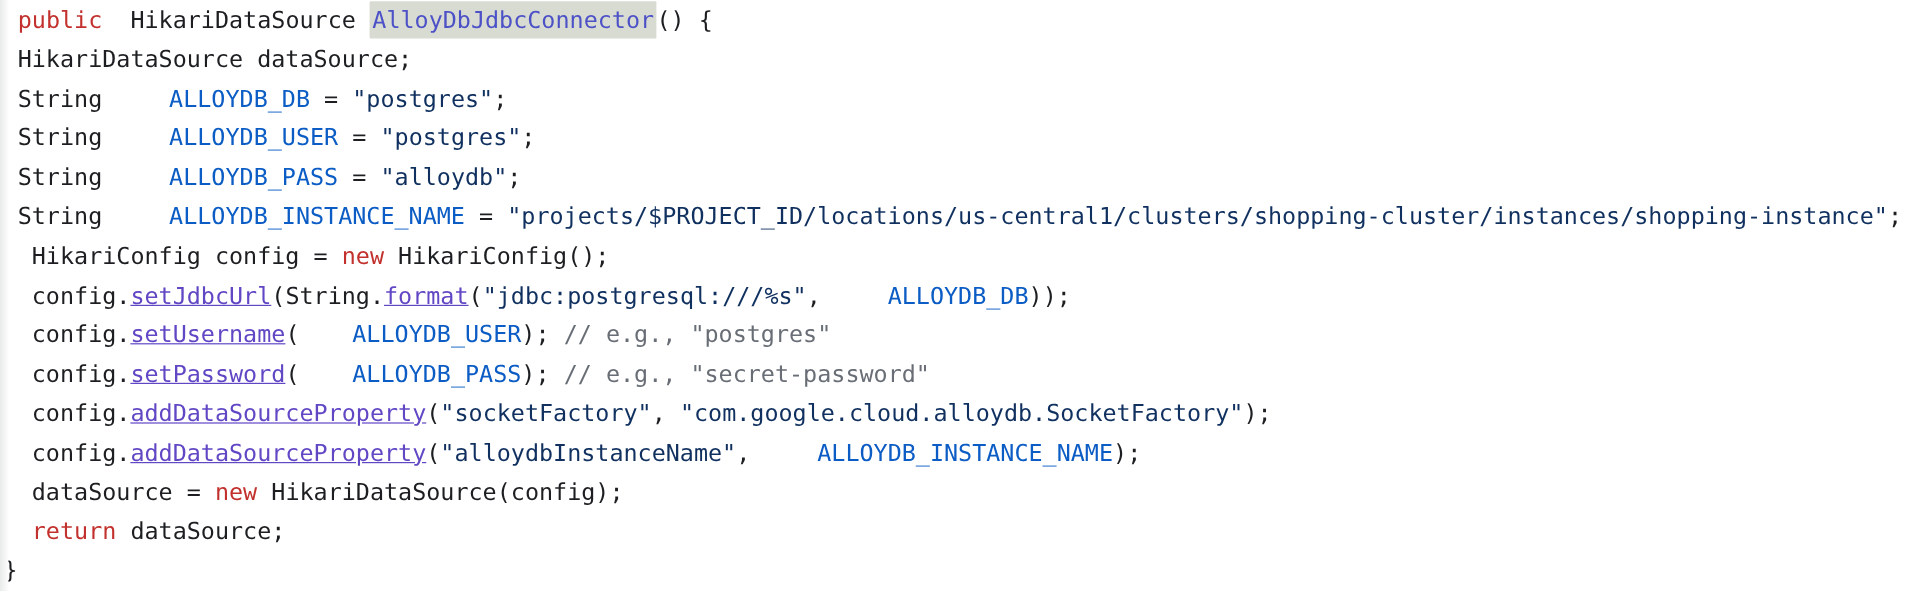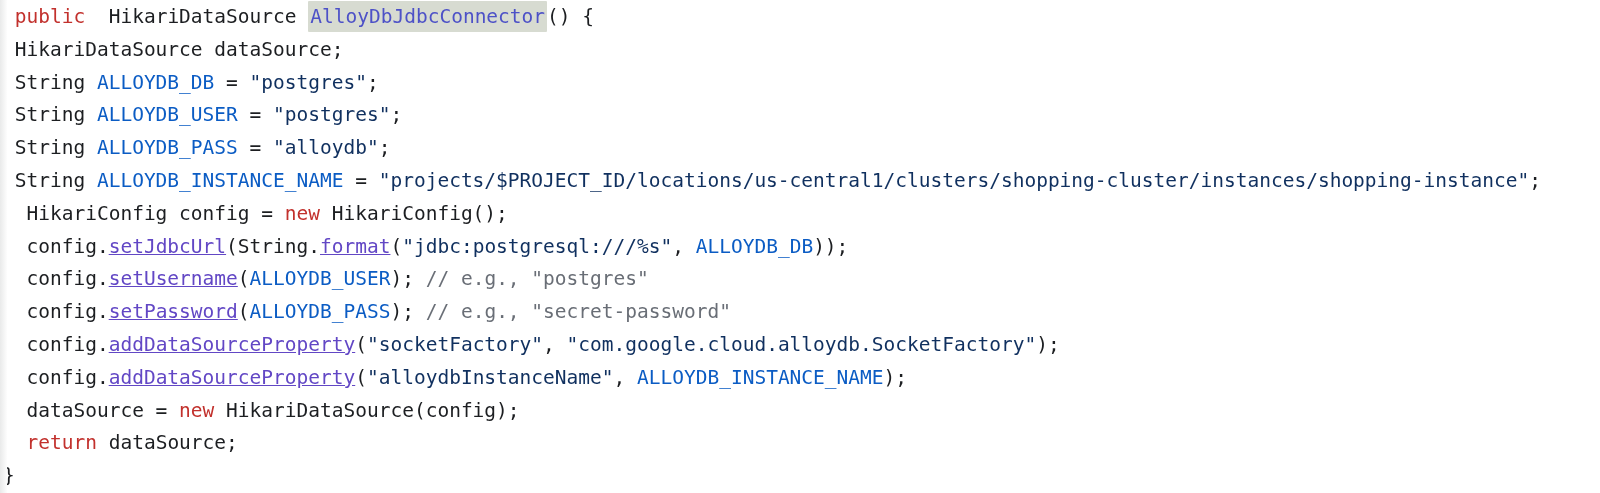--- a/index.html
+++ b/index.html
@@ -27,21 +27,21 @@
     padding: 1px 0 0 3px;
     font-family: "DejaVu Sans Mono", "Liberation Mono", monospace;
     font-size: 19.5px;
     line-height: 32.8px;
     white-space: pre;
     color: var(--default-text, #1c1e21);
   }
   .line { height: 32.8px; }
   .tok-plain      { color: var(--default-text, #1c1e21); }
   .tok-keyword    { color: var(--keyword, #c2312d); }
-  .tok-constant   { color: var(--constant, #0b5cc4); }
+  .tok-constant   { color: var(--constant, #0b5cc4); margin-left: 44px; }
   .tok-function   { color: var(--function, #6247c5); text-decoration: underline; }
   .tok-string     { color: var(--string, #10305f); }
   .tok-comment    { color: var(--comment, #696e76); }
   .tok-definition {
     color: var(--definition, #4d51c7);
     background: var(--highlight-background, #d7dbd1);
     padding: 4px 2px;
     border-radius: 1px;
   }
 </style>

